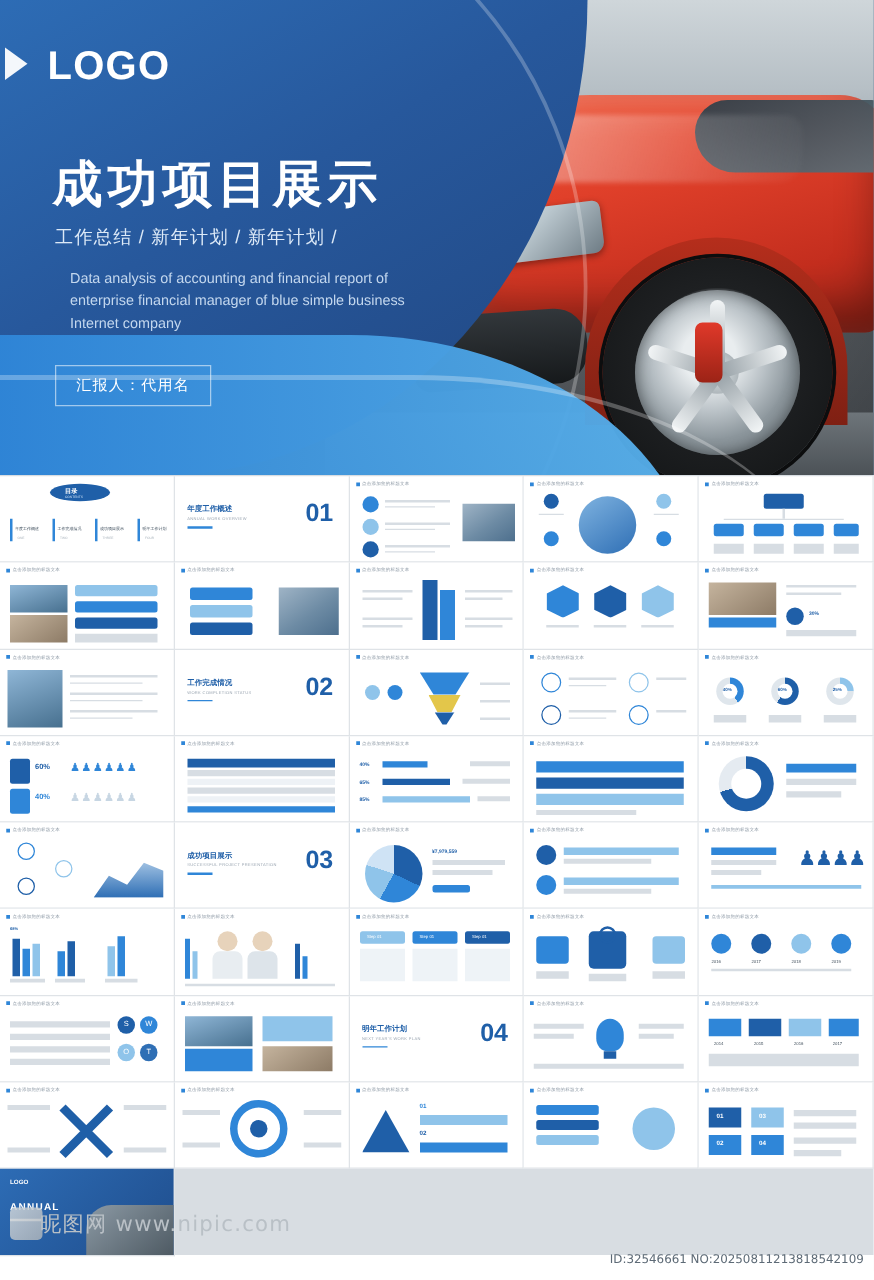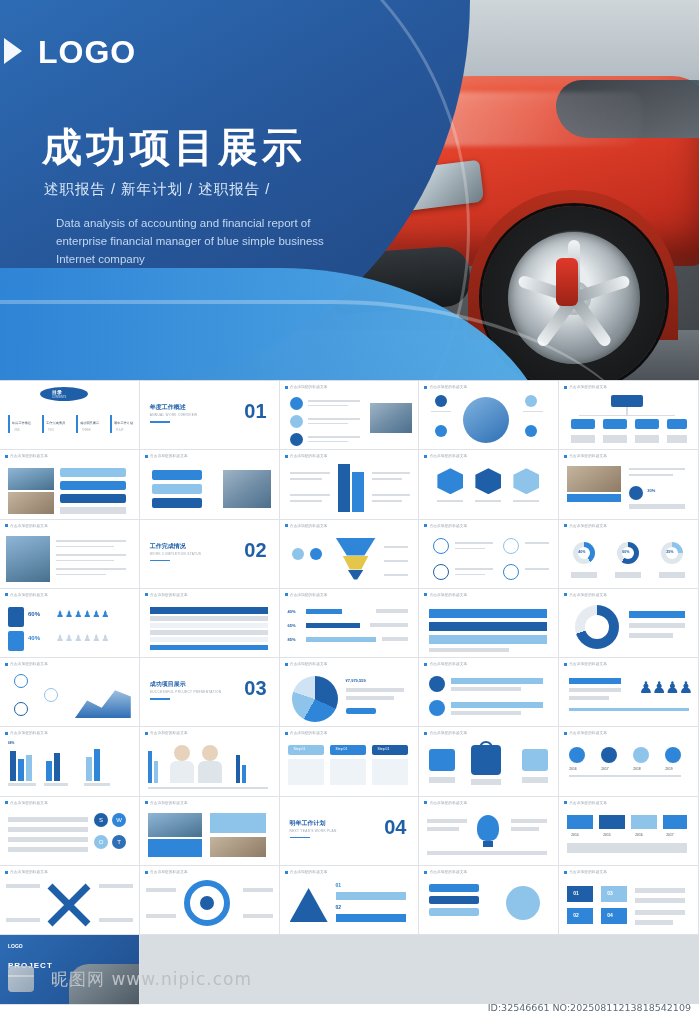--- a/index.html
+++ b/index.html
@@ -261,22 +261,23 @@
     </div>
 
     <div class="hero-blue"></div>
     <div class="hero-curve-light"></div>
     <div class="hero-curve-accent"></div>
     <div class="hero-curve-accent2"></div>
 
     <div class="logo-arrow"></div>
     <div class="logo-text">LOGO</div>
     <div class="hero-title">成功项目展示</div>
-    <div class="hero-sub">述职报告 / 新年计划 / 述职报告 /</div>
+    <div class="hero-sub">工作总结 / 新年计划 / 新年计划 /</div>
     <div class="hero-en">Data analysis of accounting and financial report of enterprise financial manager of blue simple business Internet company</div>
+    <div class="hero-badge">汇报人：代用名</div>
   </div>
 
   <div class="grid">
 
     <div class="slide">
       <div class="abs circle" style="left:40px;top:6px;width:48px;height:14px;background:#1f5fa8;"></div>
       <div class="abs" style="left:52px;top:8px;font-size:5px;color:#fff;font-weight:bold;">目录</div>
       <div class="abs" style="left:52px;top:15px;font-size:2.6px;color:#cfe2f5;">CONTENTS</div>
       <div class="abs bluebar" style="left:8px;top:34px;width:2px;height:18px;"></div>
       <div class="abs bluebar" style="left:42px;top:34px;width:2px;height:18px;"></div>
@@ -817,24 +818,24 @@
       <div class="abs bluebar" style="left:42px;top:42px;width:26px;height:16px;"></div>
       <div class="abs" style="left:48px;top:46px;font-size:5px;color:#fff;font-weight:bold;">04</div>
       <div class="abs grayline" style="left:76px;top:22px;width:50px;height:5px;"></div>
       <div class="abs grayline" style="left:76px;top:32px;width:50px;height:5px;"></div>
       <div class="abs grayline" style="left:76px;top:44px;width:50px;height:5px;"></div>
       <div class="abs grayline" style="left:76px;top:54px;width:38px;height:5px;"></div>
     </div>
 
     <div class="slide thanks-slide">
       <div class="abs" style="left:8px;top:8px;font-size:5px;color:#ffffff;font-weight:bold;">LOGO</div>
-      <div class="abs" style="left:8px;top:26px;font-size:8px;color:#ffffff;font-weight:bold;letter-spacing:1px;">PROJECT</div>
+      <div class="abs" style="left:8px;top:26px;font-size:8px;color:#ffffff;font-weight:bold;letter-spacing:1px;">ANNUAL</div>
       <div class="abs" style="left:8px;top:40px;width:26px;height:1.6px;background:#ffffff;"></div>
       <div class="abs" style="right:0;bottom:0;width:70px;height:40px;background:linear-gradient(140deg,#8c9aa5,#4e5a63);border-radius:20px 0 0 0;"></div>
     </div>
 
   </div>
 
   <div class="wm-logo"></div>
-  <div class="watermark" style="left:51px;">昵图网 www.nipic.com</div>
+  <div class="watermark" style="left:32px;">昵图网 www.nipic.com</div>
   <div class="idtext">ID:32546661 NO:20250811213818542109</div>
 
 </div>
 
 </body></html>

